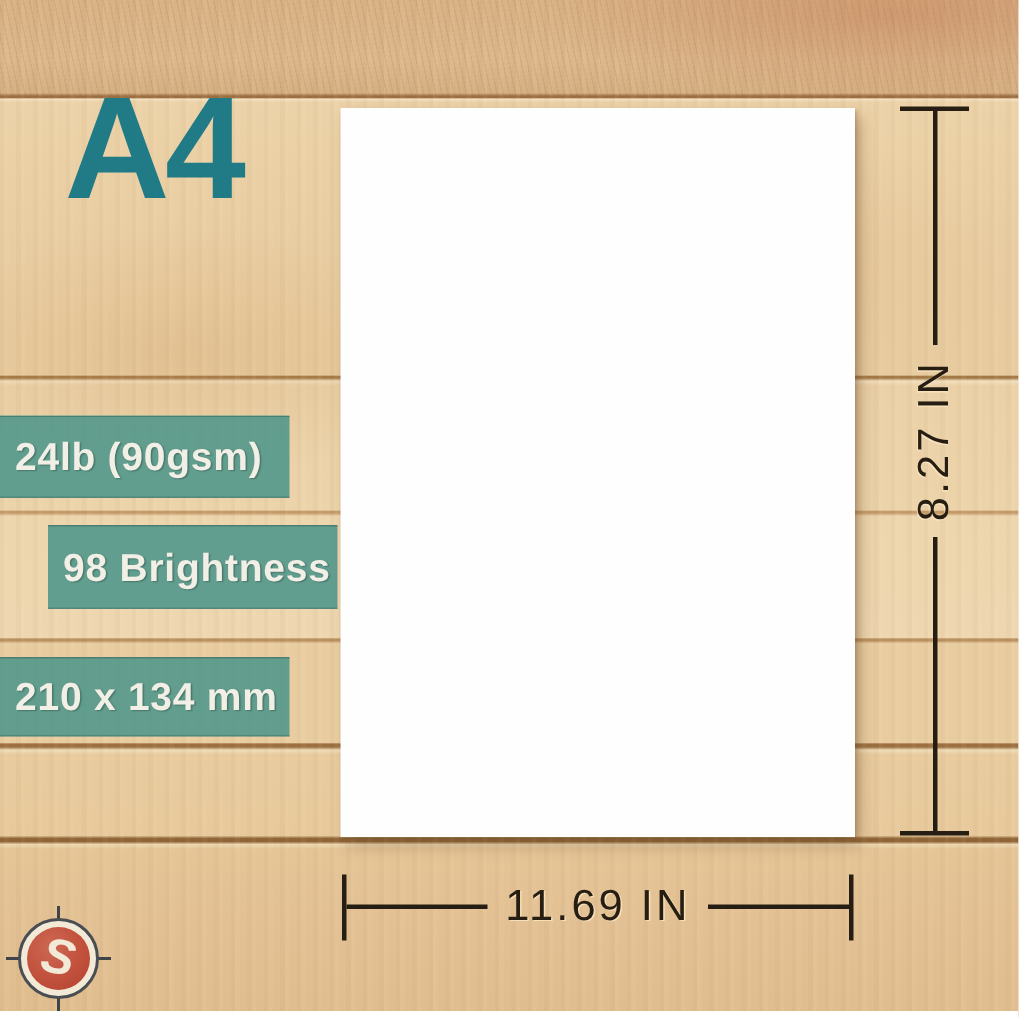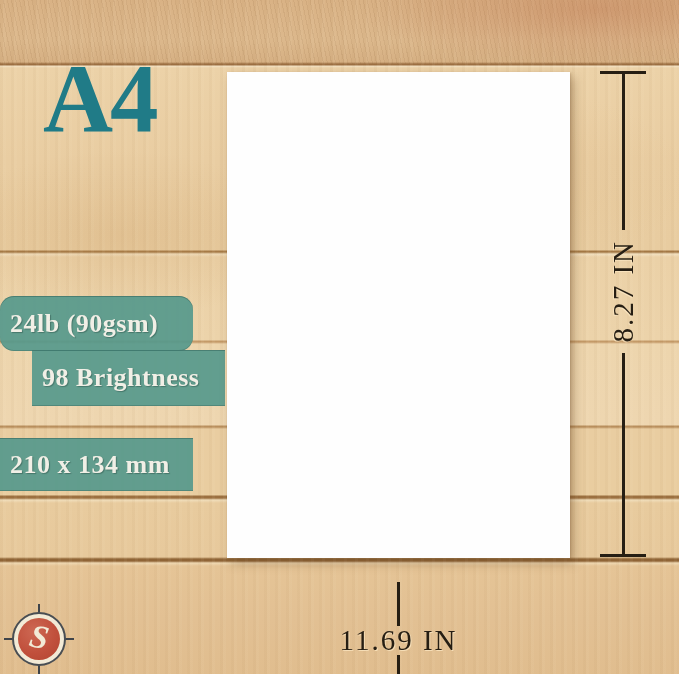--- a/index.html
+++ b/index.html
@@ -5,21 +5,21 @@
   :root{
     --accent-teal:#207b87;
     --banner-teal:#569a8d;
     --ink:#261e13;
     --paper-white:#fefefe;
     --logo-red:#c1503c;
   }
   html,body{margin:0;padding:0;background:#fff;}
   .stage{
     position:relative;width:679px;height:674px;overflow:hidden;
-    font-family:Liberation Serif, serif;
+    font-family:Liberation Sans, sans-serif;
   }
   
   .wood{
     position:absolute;inset:0;
     background-color:#e8cca0;
     background-image:
       repeating-linear-gradient(90deg, rgba(150,110,60,.045) 0 3px, rgba(255,242,214,.05) 3px 6px, rgba(0,0,0,0) 6px 11px),
       radial-gradient(260px 120px at 120px 235px, rgba(196,146,88,.20), rgba(196,146,88,0) 70%),
       radial-gradient(300px 140px at 480px 180px, rgba(205,158,98,.14), rgba(205,158,98,0) 70%),
       linear-gradient(180deg,
@@ -67,21 +67,21 @@
     background:rgba(86,153,140,.92);
     box-shadow:inset 0 1px 0 rgba(30,70,62,.35), inset 0 -1px 0 rgba(30,70,62,.25);
     display:flex;align-items:center;
   }
   .banner span{
     padding-left:10px;
     font-size:26px;font-weight:bold;letter-spacing:.5px;
     color:#f1efe6;text-shadow:1px 1px 1px rgba(20,45,40,.35);
     white-space:nowrap;
   }
-  .banner.b1{top:296px;border-radius:14px;}
+  .banner.b1{top:277px;}
   .banner.b2{top:350px;height:56px;margin-left:32px;}
   .banner.b3{top:438px;height:53px;}
   
   .paper{
     position:absolute;left:227px;top:72px;width:343px;height:486px;
     background:var(--paper-white);
     box-shadow:4px 5px 10px rgba(110,75,40,.38), 1px 1px 2px rgba(110,75,40,.30);
   }
   
   .vdim{
@@ -93,21 +93,21 @@
   .vdim .seg2{width:3px;flex:1;background:var(--ink);}
   .vlabel{
     writing-mode:vertical-rl;transform:rotate(180deg);
     font-size:29px;letter-spacing:2px;color:var(--ink);
     margin:10px 0;line-height:1;
     text-shadow:-1px -1px 0 rgba(255,235,200,.65);
     white-space:nowrap;
   }
   .hdim{
     position:absolute;left:228px;top:582px;width:341px;height:45px;
-    display:flex;flex-direction:column;align-items:center;
+    display:flex;flex-direction:row;align-items:center;
   }
   .hdim .tick{width:3px;height:44px;background:var(--ink);flex:none;}
   .hdim .seg{height:3px;flex:1;background:var(--ink);}
   .hlabel{
     font-size:29px;letter-spacing:2px;color:var(--ink);
     margin:0 12px;line-height:1;
     text-shadow:1px 1px 0 rgba(255,235,200,.7);
     white-space:nowrap;
   }
   

